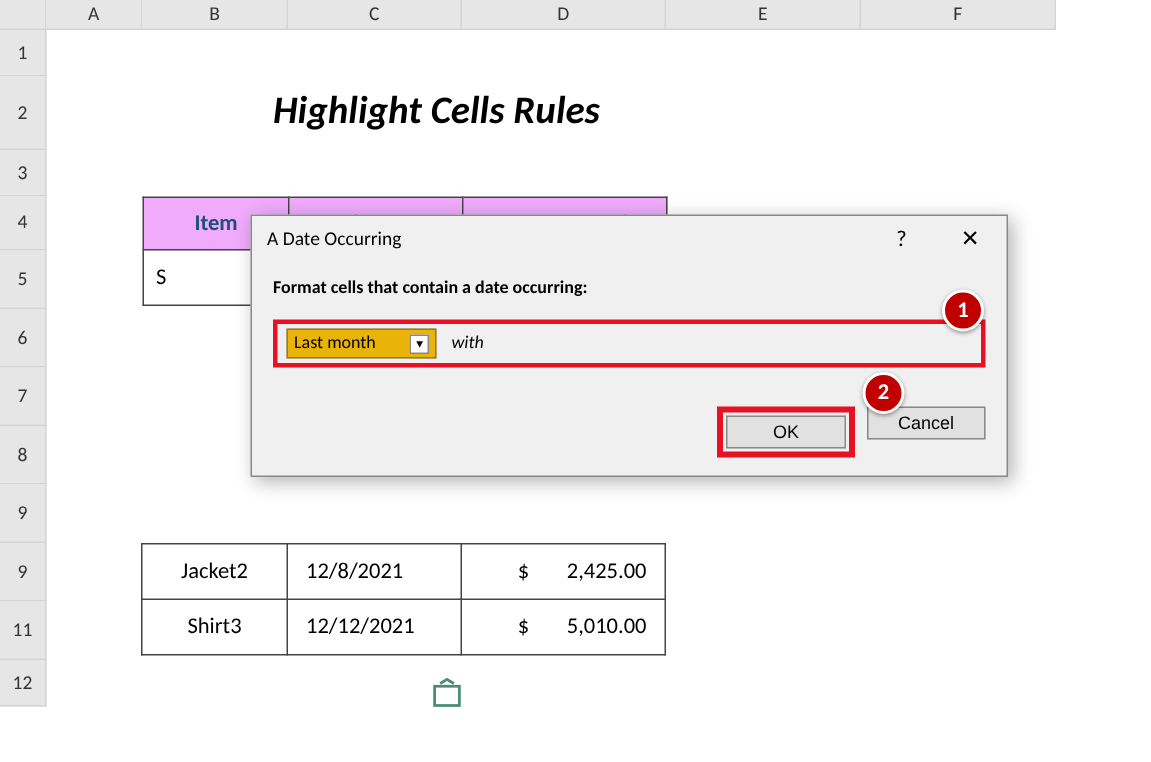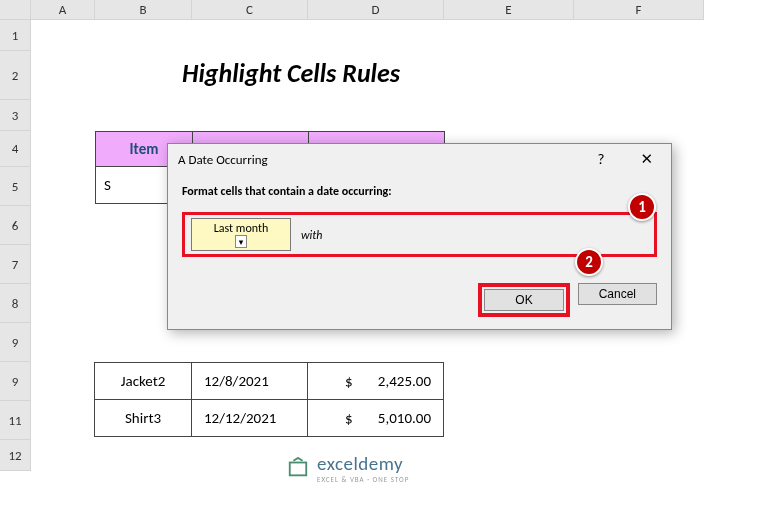--- a/index.html
+++ b/index.html
@@ -42,21 +42,21 @@
     
     
     .dialog { position: absolute; top: 143px; left: 167px; width: 505px; background: #f0f0f0; border: 1px solid #888; box-shadow: 3px 3px 12px rgba(0,0,0,0.3); }
     .dialog-title { padding: 6px 10px; font-size: 13px; display: flex; justify-content: space-between; align-items: center; }
     .dialog-title-text { flex: 1; }
     .dialog-controls { display: flex; gap: 20px; align-items: center; }
     .dialog-help, .dialog-close { cursor: pointer; font-size: 15px; padding: 0 8px; }
     .dialog-body { padding: 10px 14px 12px; }
     .dialog-label { font-size: 12px; font-weight: bold; margin-bottom: 14px; }
     .dialog-inputs { display: flex; align-items: center; gap: 10px; border: 3px solid #e81123; padding: 3px 6px; margin-bottom: 14px; }
-    .combo { background: #fef9c3; border: 1px solid #7a7a7a; padding: 2px 4px; font-size: 12px; width: 100px; display: flex; justify-content: space-between; align-items: center; flex-direction: column; }
+    .combo { background: #eab308; border: 1px solid #7a7a7a; padding: 2px 4px; font-size: 12px; width: 100px; display: flex; justify-content: space-between; align-items: center; }
     .combo-arrow { border: 1px solid #888; padding: 0 3px; font-size: 9px; background: #fff; }
     .with-label { font-size: 12px; font-style: italic; }
     .format-combo { background: #fff; border: 1px solid #7a7a7a; padding: 2px 6px; font-size: 12px; flex: 1; }
     .dialog-buttons { display: flex; justify-content: flex-end; gap: 8px; padding: 0 14px 12px; align-items: flex-start; }
     .btn { background: #e1e1e1; border: 1px solid #888; padding: 3px 30px; font-size: 12px; cursor: pointer; }
     .btn-ok-wrap { border: 4px solid #e81123; padding: 2px; }
     
     .callout { width: 28px; height: 28px; border-radius: 50%; background: #c00000; color: #fff; display: inline-flex; align-items: center; justify-content: center; font-size: 15px; font-weight: bold; border: 2px solid #fff; box-shadow: 0 1px 3px rgba(0,0,0,0.4); }
     .callout-1 { position: absolute; top: 193px; left: 628px; }
     .callout-2 { position: absolute; top: 248px; left: 575px; }
@@ -159,17 +159,13 @@
 </div>
 
 <div class="callout callout-1">1</div>
 <div class="callout callout-2">2</div>
 
 <div class="watermark">
   <svg class="wm-icon" viewBox="0 0 24 24">
       <rect x="3" y="6" width="18" height="14" fill="none" stroke="#2a7a5a" stroke-width="2"></rect>
       <path d="M7 4l5-3 5 3" fill="none" stroke="#2a7a5a" stroke-width="2"></path>
     </svg>
-  <div>
-    <div class="wm-text">exceldemy</div>
-    <div class="wm-sub">EXCEL &amp; VBA · ONE STOP</div>
-  </div>
 </div>
 
 </body></html>

